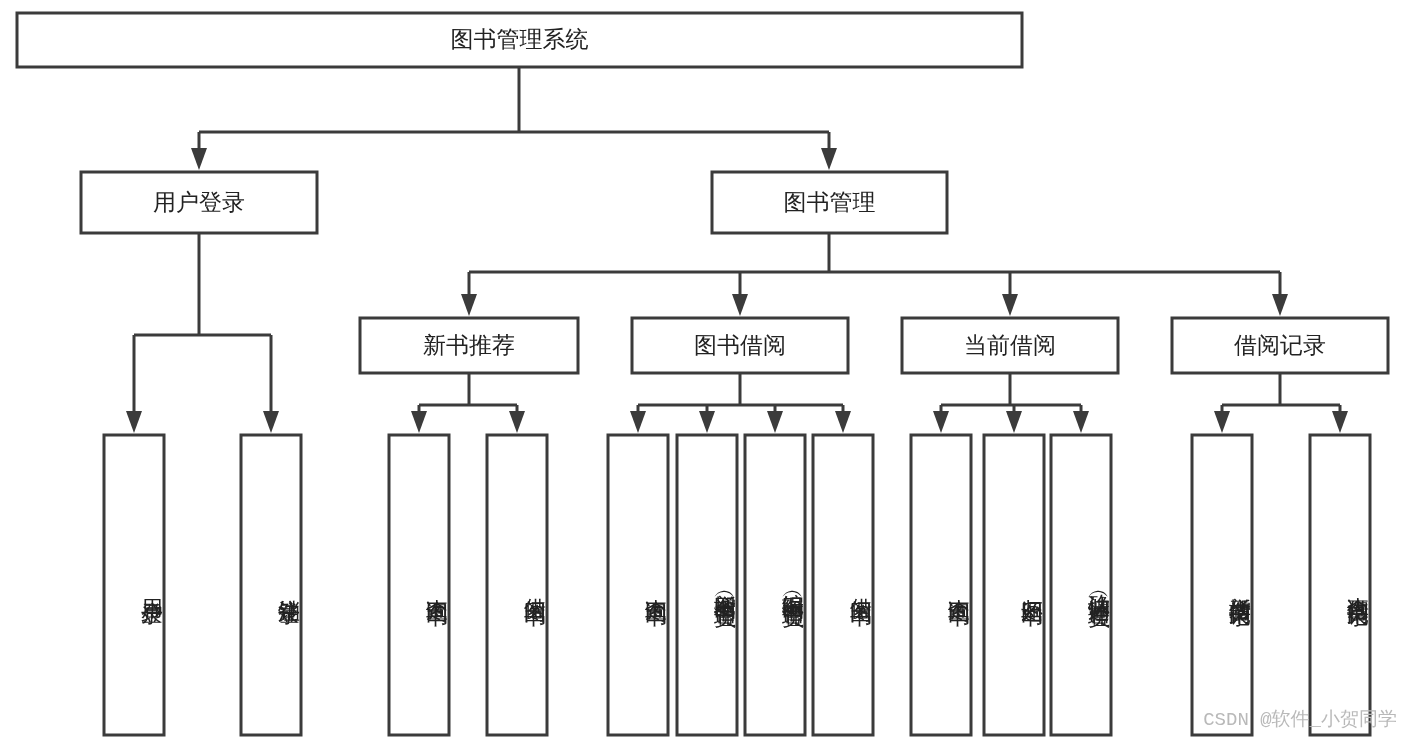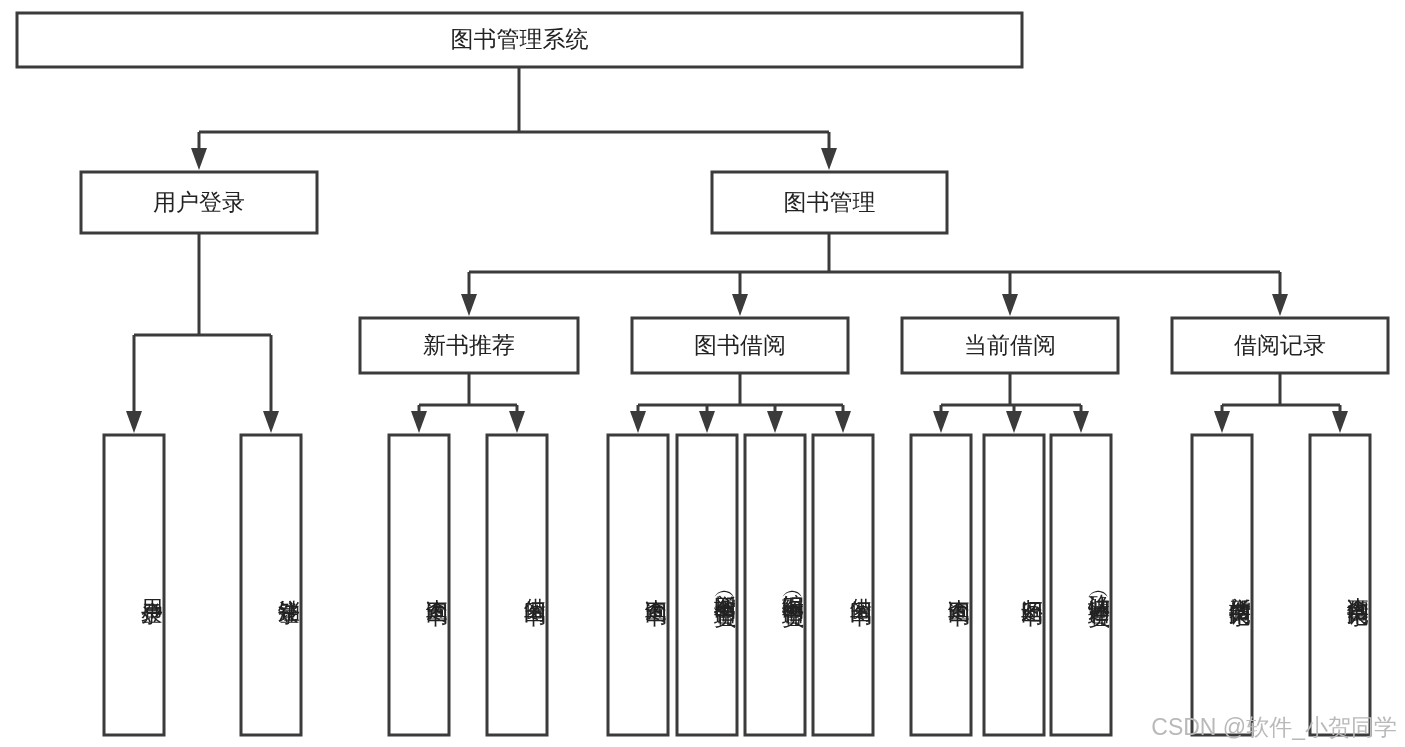--- a/index.html
+++ b/index.html
@@ -58,23 +58,23 @@
     display: flex;
     align-items: flex-start;
     justify-content: center;
     text-align: center;
     white-space: nowrap;
     pointer-events: none;
   }
   .watermark {
     position: absolute;
     right: 8px;
-    bottom: 4px;
-    font-family: Liberation Sans, sans-serif;
-    font-size: 23px;
+    bottom: 15px;
+    font-family: Liberation Mono, monospace;
+    font-size: 19px;
     color: #b9b9b9;
     white-space: nowrap;
   }
 </style>
 </head>
 <body>
 
 <div id="diagram-root">
 
   <svg id="tree-svg" viewBox="0 0 1405 747" xmlns="http://www.w3.org/2000/svg">

